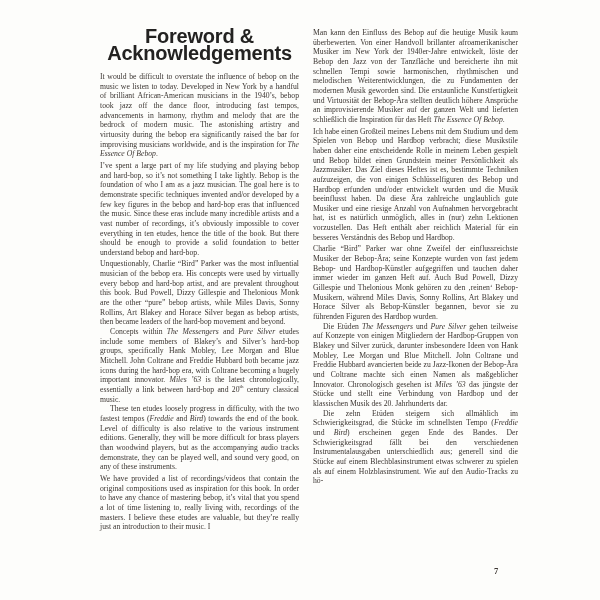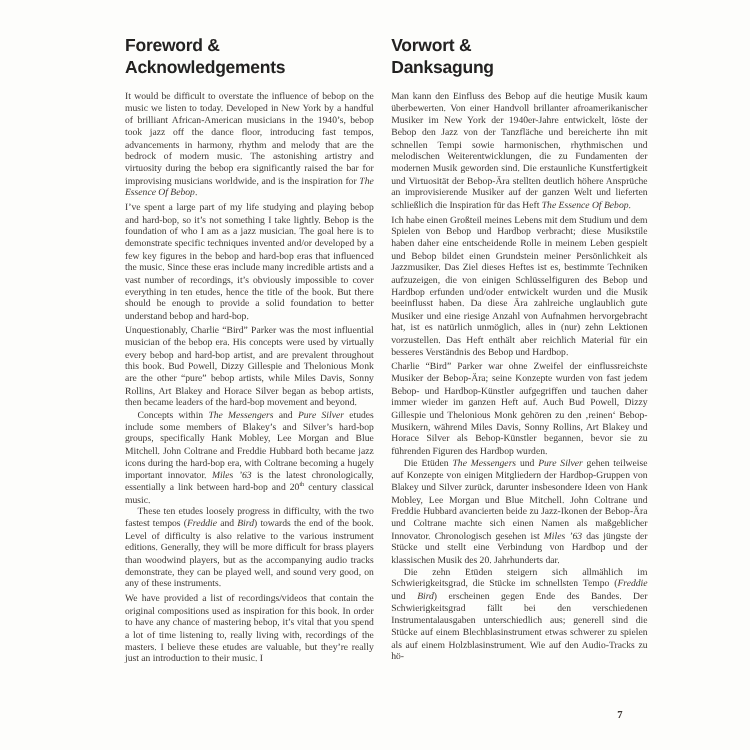--- a/index.html
+++ b/index.html
@@ -20,25 +20,26 @@
     display: flex;
     gap: 14px;
   }
   .col { display: block; }
   .col-left  { width: 199px; }
   .col-right { width: 205px; }
   h1.col-title {
     margin: 0 0 10px 0;
     font-family: "Liberation Sans", sans-serif;
     font-weight: bold;
-    font-size: 14px;
+    font-size: 20px;
     line-height: 17px;
     letter-spacing: -0.2px;
     color: #232221;
     white-space: pre-line;
+    text-align: center;
   }
   .col p {
     margin: 0;
     font-size: 7.7px;
     line-height: 9.65px;
     color: #3b3531;
     text-align: justify;
     hyphens: auto;
     -webkit-hyphens: auto;
     overflow-wrap: break-word;
@@ -69,22 +70,20 @@
 Acknowledgements</h1>
       <p class="first"><span>It would be difficult to overstate the influence of bebop on the music we listen to today. Developed in New York by a handful of brilliant African-American musicians in the 1940’s, bebop took jazz off the dance floor, introducing fast tempos, advancements in harmony, rhythm and melody that are the bedrock of modern music. The astonishing artistry and virtuosity during the bebop era significantly raised the bar for improvising musicians worldwide, and is the inspiration for </span><span style="font-style: italic;">The Essence Of Bebop</span><span>.</span></p>
       <p class="block"><span>I’ve spent a large part of my life studying and playing bebop and hard-bop, so it’s not something I take lightly. Bebop is the foundation of who I am as a jazz musician. The goal here is to demonstrate specific techniques invented and/or developed by a few key figures in the bebop and hard-bop eras that influenced the music. Since these eras include many incredible artists and a vast number of recordings, it’s obviously impossible to cover everything in ten etudes, hence the title of the book. But there should be enough to provide a solid foundation to better understand bebop and hard-bop.</span></p>
       <p class="block"><span>Unquestionably, Charlie “Bird” Parker was the most influential musician of the bebop era. His concepts were used by virtually every bebop and hard-bop artist, and are prevalent throughout this book. Bud Powell, Dizzy Gillespie and Thelonious Monk are the other “pure” bebop artists, while Miles Davis, Sonny Rollins, Art Blakey and Horace Silver began as bebop artists, then became leaders of the hard-bop movement and beyond.</span></p>
       <p class="indent"><span>Concepts within </span><span style="font-style: italic;">The Messengers</span><span> and </span><span style="font-style: italic;">Pure Silver</span><span> etudes include some members of Blakey’s and Silver’s hard-bop groups, specifically Hank Mobley, Lee Morgan and Blue Mitchell. John Coltrane and Freddie Hubbard both became jazz icons during the hard-bop era, with Coltrane becoming a hugely important innovator. </span><span style="font-style: italic;">Miles ’63</span><span> is the latest chronologically, essentially a link between hard-bop and 20</span><sup>th</sup><span> century classical music.</span></p>
       <p class="indent"><span>These ten etudes loosely progress in difficulty, with the two fastest tempos (</span><span style="font-style: italic;">Freddie</span><span> and </span><span style="font-style: italic;">Bird</span><span>) towards the end of the book. Level of difficulty is also relative to the various instrument editions. Generally, they will be more difficult for brass players than woodwind players, but as the accompanying audio tracks demonstrate, they can be played well, and sound very good, on any of these instruments.</span></p>
       <p class="block"><span>We have provided a list of recordings/videos that contain the original compositions used as inspiration for this book. In order to have any chance of mastering bebop, it’s vital that you spend a lot of time listening to, really living with, recordings of the masters. I believe these etudes are valuable, but they’re really just an introduction to their music. I</span></p>
     </div>
 
     <div class="col col-right" lang="de">
-      <h1 class="col-title">Vorwort &amp;
-Danksagung</h1>
       <p class="first"><span>Man kann den Einfluss des Bebop auf die heutige Musik kaum überbewerten. Von einer Handvoll brillanter afroamerikanischer Musiker im New York der 1940er-Jahre entwickelt, löste der Bebop den Jazz von der Tanzfläche und bereicherte ihn mit schnellen Tempi sowie harmonischen, rhythmischen und melodischen Weiterentwicklungen, die zu Fundamenten der modernen Musik geworden sind. Die erstaunliche Kunstfertigkeit und Virtuosität der Bebop-Ära stellten deutlich höhere Ansprüche an improvisierende Musiker auf der ganzen Welt und lieferten schließlich die Inspiration für das Heft </span><span style="font-style: italic;">The Essence Of Bebop</span><span>.</span></p>
       <p class="block"><span>Ich habe einen Großteil meines Lebens mit dem Studium und dem Spielen von Bebop und Hardbop verbracht; diese Musikstile haben daher eine entscheidende Rolle in meinem Leben gespielt und Bebop bildet einen Grundstein meiner Persönlichkeit als Jazzmusiker. Das Ziel dieses Heftes ist es, bestimmte Techniken aufzuzeigen, die von einigen Schlüsselfiguren des Bebop und Hardbop erfunden und/oder entwickelt wurden und die Musik beeinflusst haben. Da diese Ära zahlreiche unglaublich gute Musiker und eine riesige Anzahl von Aufnahmen hervorgebracht hat, ist es natürlich unmöglich, alles in (nur) zehn Lektionen vorzustellen. Das Heft enthält aber reichlich Material für ein besseres Verständnis des Bebop und Hardbop.</span></p>
       <p class="block"><span>Charlie “Bird” Parker war ohne Zweifel der einflussreichste Musiker der Bebop-Ära; seine Konzepte wurden von fast jedem Bebop- und Hardbop-Künstler aufgegriffen und tauchen daher immer wieder im ganzen Heft auf. Auch Bud Powell, Dizzy Gillespie und Thelonious Monk gehören zu den ‚reinen‘ Bebop-Musikern, während Miles Davis, Sonny Rollins, Art Blakey und Horace Silver als Bebop-Künstler begannen, bevor sie zu führenden Figuren des Hardbop wurden.</span></p>
       <p class="indent"><span>Die Etüden </span><span style="font-style: italic;">The Messengers</span><span> und </span><span style="font-style: italic;">Pure Silver</span><span> gehen teilweise auf Konzepte von einigen Mitgliedern der Hardbop-Gruppen von Blakey und Silver zurück, darunter insbesondere Ideen von Hank Mobley, Lee Morgan und Blue Mitchell. John Coltrane und Freddie Hubbard avancierten beide zu Jazz-Ikonen der Bebop-Ära und Coltrane machte sich einen Namen als maßgeblicher Innovator. Chronologisch gesehen ist </span><span style="font-style: italic;">Miles ’63</span><span> das jüngste der Stücke und stellt eine Verbindung von Hardbop und der klassischen Musik des 20. Jahrhunderts dar.</span></p>
       <p class="indent"><span>Die zehn Etüden steigern sich allmählich im Schwierigkeitsgrad, die Stücke im schnellsten Tempo (</span><span style="font-style: italic;">Freddie</span><span> und </span><span style="font-style: italic;">Bird</span><span>) erscheinen gegen Ende des Bandes. Der Schwierigkeitsgrad fällt bei den verschiedenen Instrumentalausgaben unterschiedlich aus; generell sind die Stücke auf einem Blechblasinstrument etwas schwerer zu spielen als auf einem Holzblasinstrument. Wie auf den Audio-Tracks zu hö-</span></p>
     </div>
 
   </div>
 
   <div class="page-number">7</div>

